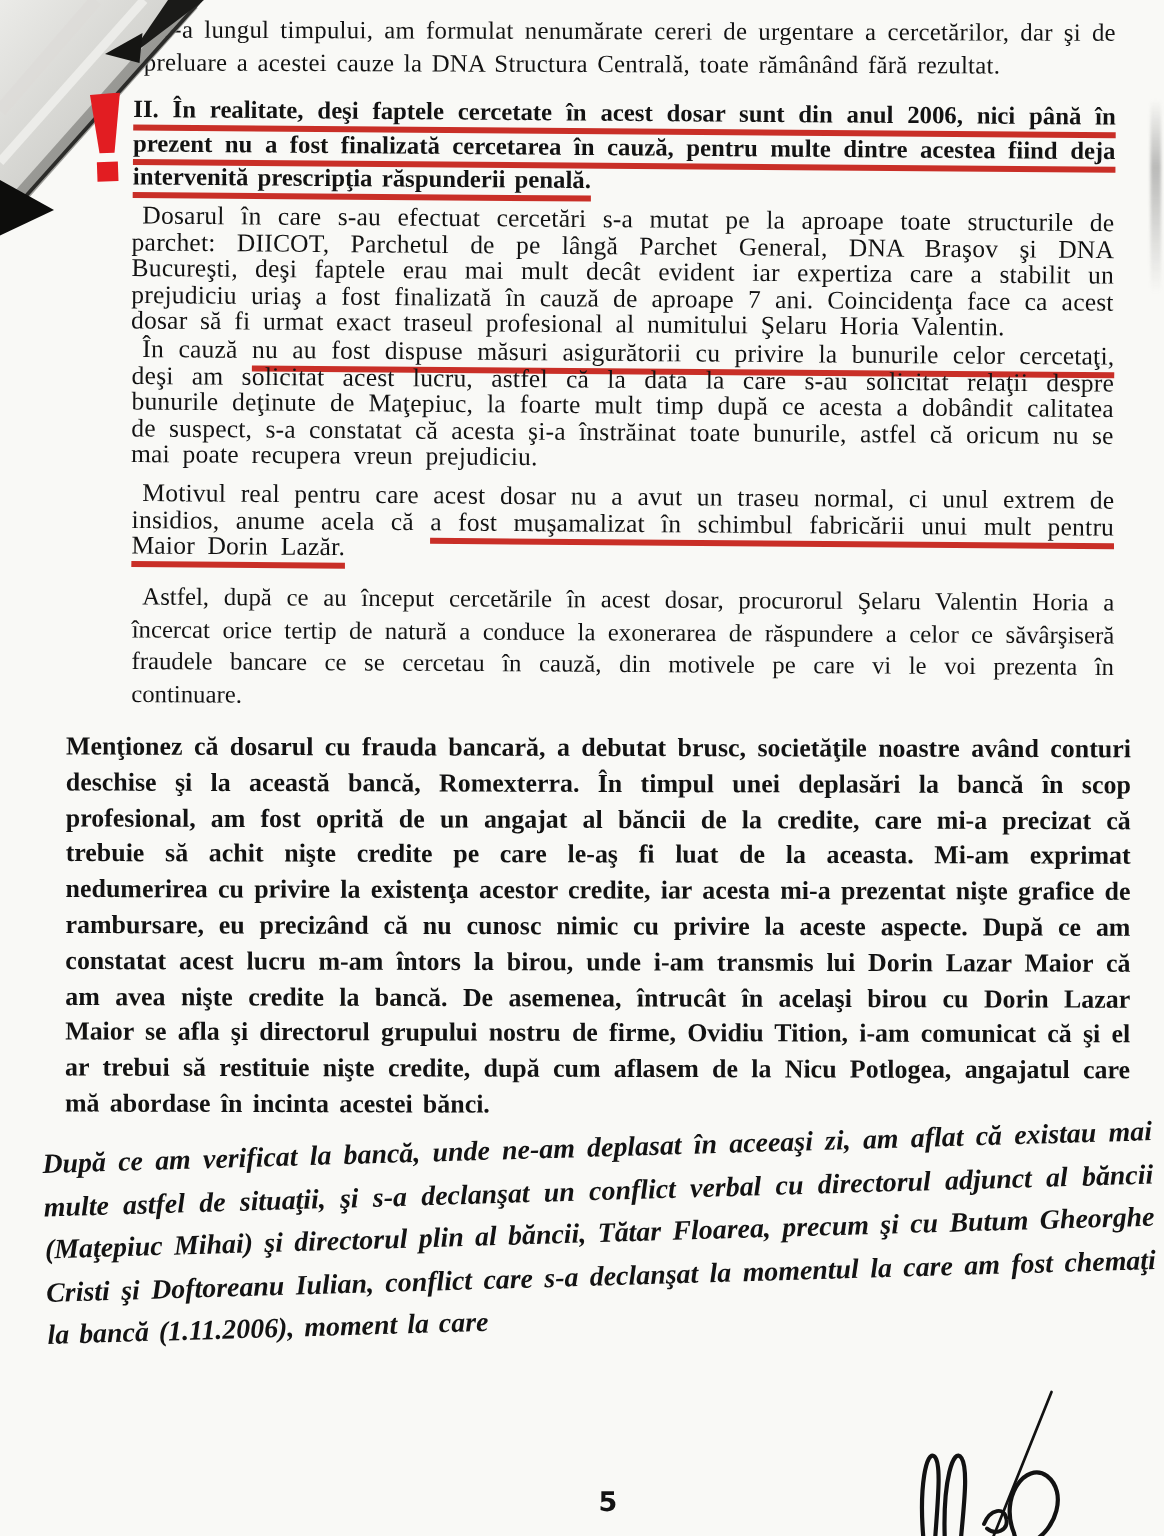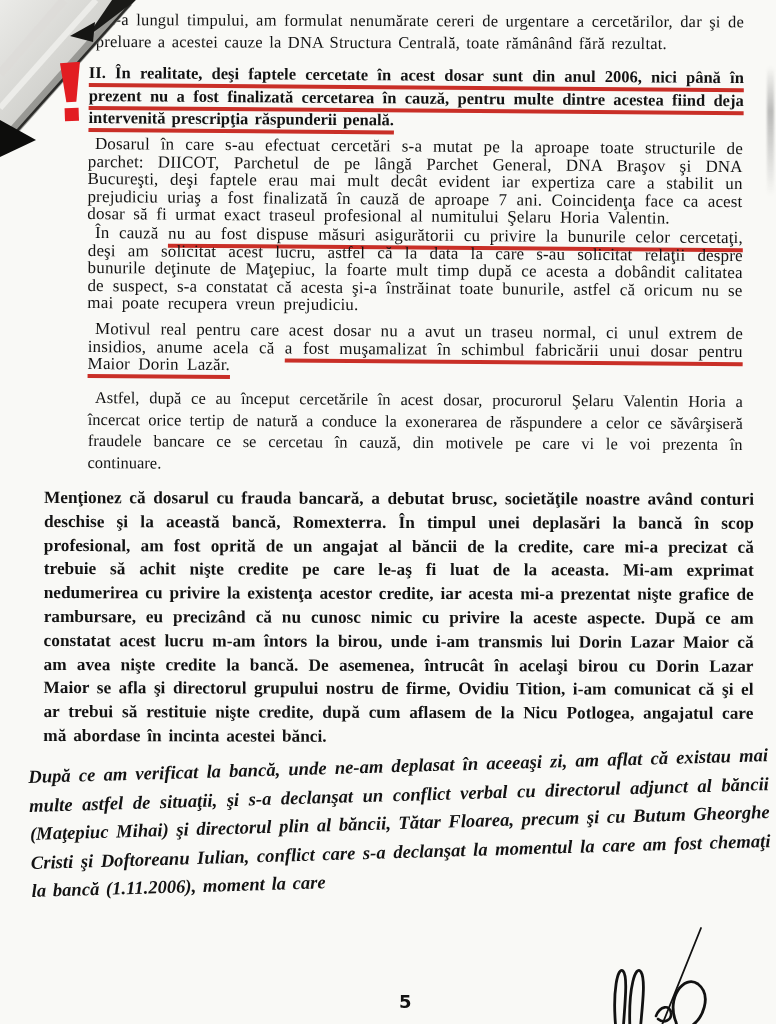--- a/index.html
+++ b/index.html
@@ -78,21 +78,21 @@
 
   <main class="col">
     <p class="p1">De-a lungul timpului, am formulat nenumărate cereri de urgentare a cercetărilor, dar şi de preluare a acestei cauze la DNA Structura Centrală, toate rămânând fără rezultat.</p>
 
     <p class="heading"><span class="redline">II. În realitate, deşi faptele cercetate în acest dosar sunt din anul 2006, nici până în prezent nu a fost finalizată cercetarea în cauză, pentru multe dintre acestea fiind deja intervenită prescripţia răspunderii penală.</span></p>
 
     <p class="body">Dosarul în care s-au efectuat cercetări s-a mutat pe la aproape toate structurile de parchet: DIICOT, Parchetul de pe lângă Parchet General, DNA Braşov şi DNA Bucureşti, deşi faptele erau mai mult decât evident iar expertiza care a stabilit un prejudiciu uriaş a fost finalizată în cauză de aproape 7 ani. Coincidenţa face ca acest dosar să fi urmat exact traseul profesional al numitului Şelaru Horia Valentin.</p>
 
     <p class="body m-masuri"><span>În cauză </span><span class="redline">nu au fost dispuse măsuri asigurătorii cu privire la bunurile celor cercetaţi,</span><span> deşi am solicitat acest lucru, astfel că la data la care s-au solicitat relaţii despre bunurile deţinute de Maţepiuc, la foarte mult timp după ce acesta a dobândit calitatea de suspect, s-a constatat că acesta şi-a înstrăinat toate bunurile, astfel că oricum nu se mai poate recupera vreun prejudiciu.</span></p>
 
-    <p class="body m-motiv"><span>Motivul real pentru care acest dosar nu a avut un traseu normal, ci unul extrem de insidios, anume acela că </span><span class="redline">a fost muşamalizat în schimbul fabricării unui dosar pentru Maior Dorin Lazăr.</span></p>
+    <p class="body m-motiv"><span>Motivul real pentru care acest dosar nu a avut un traseu normal, ci unul extrem de insidios, anume acela că </span><span class="redline">a fost muşamalizat în schimbul fabricării unui mult pentru Maior Dorin Lazăr.</span></p>
 
     <p class="astfel">Astfel, după ce au început cercetările în acest dosar, procurorul Şelaru Valentin Horia a încercat orice tertip de natură a conduce la exonerarea de răspundere a celor ce săvârşiseră fraudele bancare ce se cercetau în cauză, din motivele pe care vi le voi prezenta în continuare.</p>
 
     <p class="boldpar">Menţionez că dosarul cu frauda bancară, a debutat brusc, societăţile noastre având conturi deschise şi la această bancă, Romexterra. În timpul unei deplasări la bancă în scop profesional, am fost oprită de un angajat al băncii de la credite, care mi-a precizat că trebuie să achit nişte credite pe care le-aş fi luat de la aceasta. Mi-am exprimat nedumerirea cu privire la existenţa acestor credite, iar acesta mi-a prezentat nişte grafice de rambursare, eu precizând că nu cunosc nimic cu privire la aceste aspecte. După ce am constatat acest lucru m-am întors la birou, unde i-am transmis lui Dorin Lazar Maior că am avea nişte credite la bancă. De asemenea, întrucât în acelaşi birou cu Dorin Lazar Maior se afla şi directorul grupului nostru de firme, Ovidiu Tition, i-am comunicat că şi el ar trebui să restituie nişte credite, după cum aflasem de la Nicu Potlogea, angajatul care mă abordase în incinta acestei bănci.</p>
 
     <p class="skewed">După ce am verificat la bancă, unde ne-am deplasat în aceeaşi zi, am aflat că existau mai multe astfel de situaţii, şi s-a declanşat un conflict verbal cu directorul adjunct al băncii (Maţepiuc Mihai) şi directorul plin al băncii, Tătar Floarea, precum şi cu Butum Gheorghe Cristi şi Doftoreanu Iulian, conflict care s-a declanşat la momentul la care am fost chemaţi la bancă (1.11.2006), moment la care</p>
   </main>
 
   <svg class="fold" width="250" height="200" viewBox="0 0 250 200" aria-hidden="true">
     <defs>

